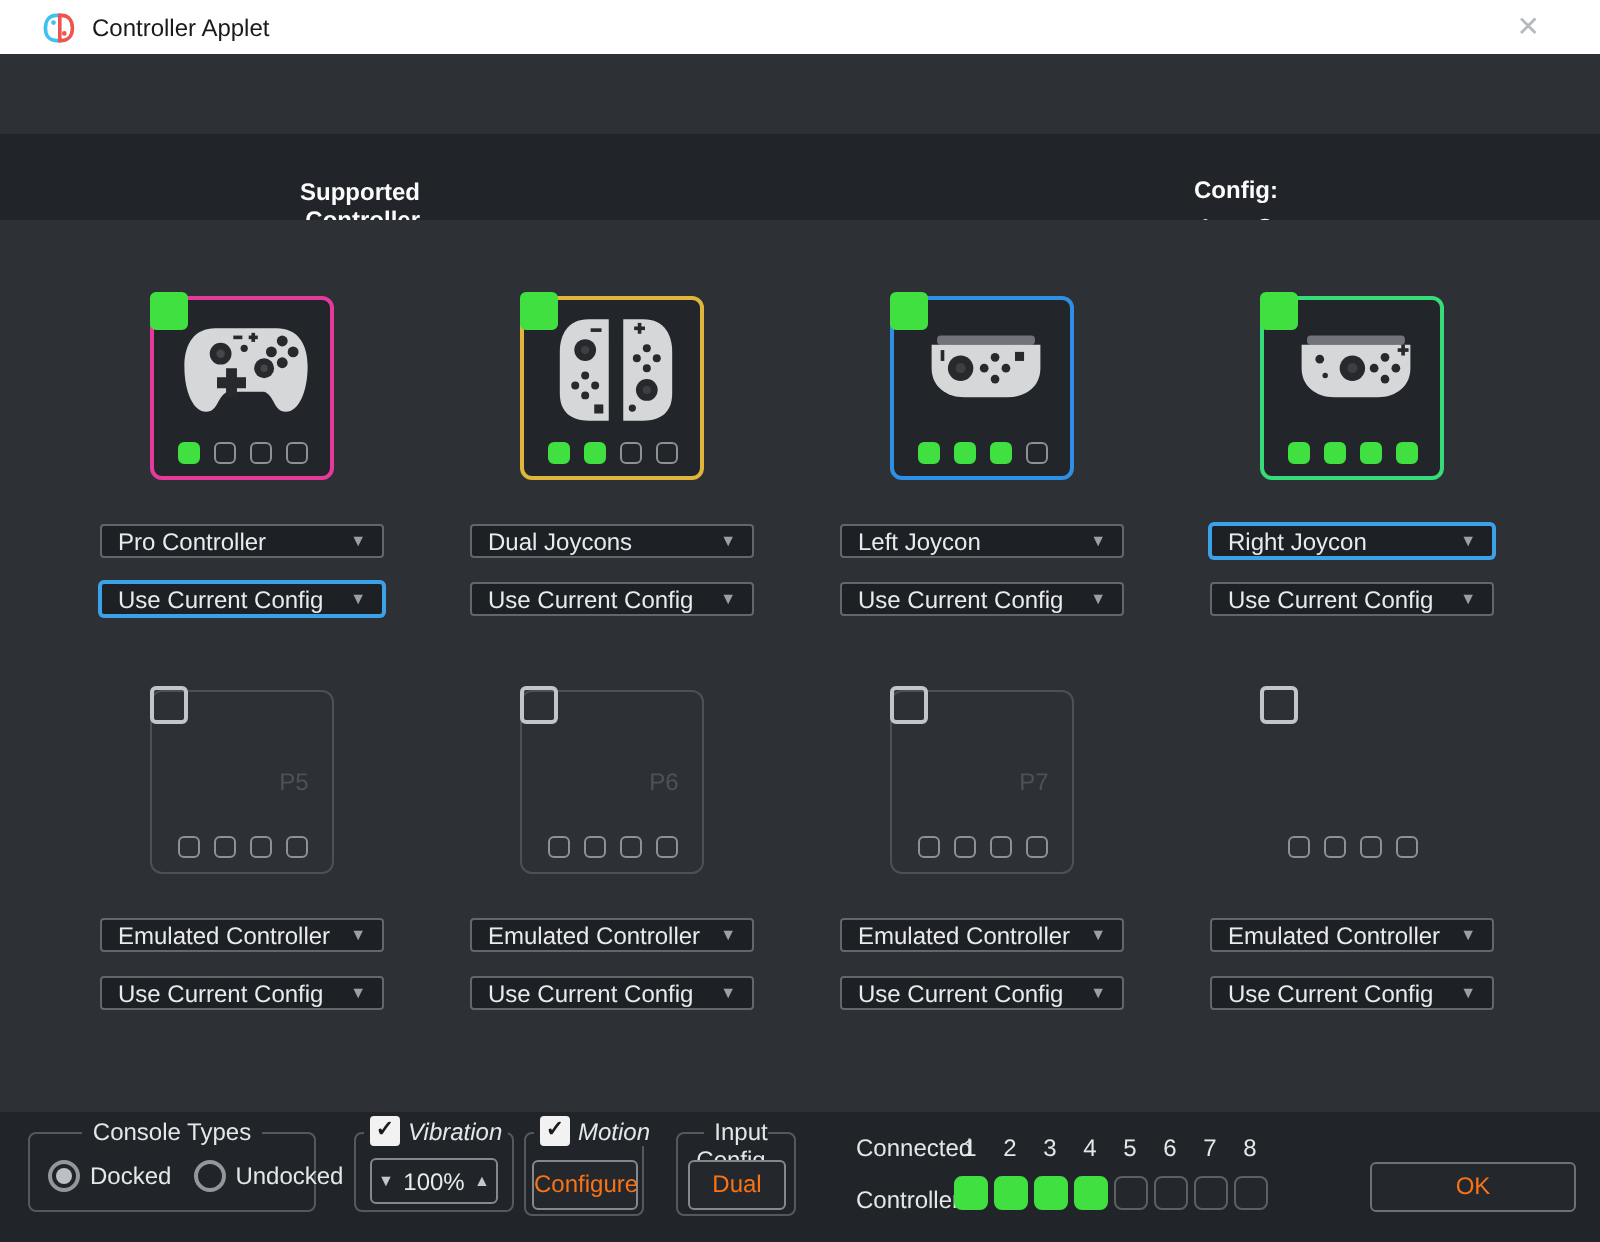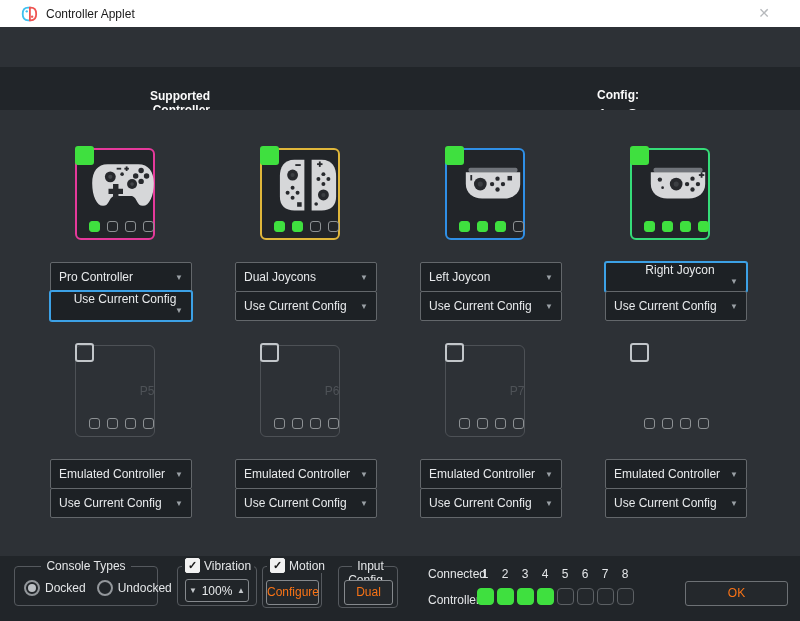--- a/index.html
+++ b/index.html
@@ -19,38 +19,38 @@
   .players-block{position:absolute;left:568px;top:21px;width:100px;text-align:center;color:#fbfbfb;}
   .players-label{font-weight:bold;font-size:12px;}
   .players-range{font-size:18px;margin-top:4px;letter-spacing:1px;}
 
   
   .main{position:absolute;top:110px;left:0;right:0;height:446px;background:#2d3136;}
   .cell{position:absolute;width:142px;height:170px;}
   .c0{left:50px}.c1{left:235px}.c2{left:420px}.c3{left:605px}
   .r0{top:38px}.r1{top:235px}
 
-  .slot{position:absolute;left:25px;top:0;width:80px;height:92px;border:1px solid #4d5156;
+  .slot{position:absolute;left:25px;top:0;width:92px;height:92px;border:1px solid #4d5156;
         border-radius:6px;box-sizing:border-box;}
   .slot.active{border-width:2px;background:#222529;}
   .slot-icon{position:absolute;left:0;top:6px;width:92px;height:58px;}
   .slot-check{position:absolute;left:25px;top:-2px;width:15px;height:15px;border:2px solid #c2c6ca;
               border-radius:3px;background:transparent;z-index:2;box-sizing:content-box;}
   .slot-check.on{background:#3fe03f;border-color:#3fe03f;}
   .leds{position:absolute;left:25px;top:73px;width:92px;display:flex;justify-content:center;gap:7px;}
   .led{width:11px;height:11px;border:1px solid #8d9194;border-radius:3px;box-sizing:border-box;}
   .led.on{background:#3fe03f;border-color:#3fe03f;}
   .p-label{position:absolute;left:25px;top:38px;width:92px;text-align:center;color:#4e5257;font-size:12px;}
 
-  .dd{position:absolute;left:0;width:142px;height:30px;background:#1d2125;border:1px solid #63676b;
+  .dd{position:absolute;left:0;width:142px;height:17px;background:#1d2125;border:1px solid #63676b;
       border-radius:2px;display:flex;align-items:center;box-sizing:border-box;cursor:default;}
   .dd-type{top:114px}.dd-config{top:143px}
   .dd .txt{margin-left:8px;font-size:12px;color:#e8eaec;white-space:nowrap;}
   .dd .arrow{margin-left:auto;margin-right:8px;color:#9aa0a5;font-size:8px;}
-  .dd.focus{border-color:#3ca1e6;box-shadow:0 0 0 1px #3ca1e6;flex-direction:column;}
+  .dd.focus{border-color:#3ca1e6;box-shadow:0 0 0 1px #3ca1e6;}
 
   
   .footer{position:absolute;top:556px;left:0;right:0;height:65px;background:#212529;color:#e4e6e8;}
   .group{position:absolute;border:1px solid #55595e;border-radius:4px;box-sizing:border-box;}
   .group-title{position:absolute;top:-8px;left:0;right:0;text-align:center;font-size:12px;}
   .group-title span{background:#212529;padding:0 5px;}
   .g-console{left:14px;top:10px;width:144px;height:40px;}
   .radio-row{display:flex;align-items:center;margin-top:13px;margin-left:9px;}
   .radio{width:12px;height:12px;border:2px solid #93979b;border-radius:50%;position:relative;flex:none;}
   .radio.sel::after{content:"";position:absolute;inset:2px;background:#bcc0c4;border-radius:50%;}
@@ -58,21 +58,21 @@
 
   .g-vibration{left:177px;top:10px;width:80px;height:40px;}
   .g-motion{left:262px;top:10px;width:60px;height:42px;}
   .g-input{left:338px;top:10px;width:60px;height:42px;}
   .chk-title{position:absolute;top:-9px;left:4px;display:flex;align-items:center;background:#212529;padding:0 3px;}
   .chkbox{width:13px;height:13px;border:1px solid #9a9ea2;border-radius:2px;background:#212529;
           display:inline-flex;align-items:center;justify-content:center;flex:none;}
   .chkbox.checked{background:#f2f2f2;border-color:#f2f2f2;color:#1a1a1a;}
   .chk-glyph{font-size:11px;font-weight:bold;line-height:1;display:none;}
   .chkbox.checked .chk-glyph{display:block;}
-  .chk-label{font-size:12px;margin-left:4px;}
+  .chk-label{font-size:12px;margin-left:4px;font-style:italic;}
 
   .spin{position:absolute;left:7px;top:12px;width:64px;height:23px;border:1px solid #85898d;border-radius:3px;
         display:flex;align-items:center;background:#212529;box-sizing:border-box;}
   .spin-btn{width:14px;text-align:center;color:#c4c8cc;font-size:8px;}
   .spin-val{flex:1;text-align:center;font-size:12px;color:#e8eaec;}
 
   .btn{position:absolute;background:#24282c;border:1px solid #85898d;border-radius:3px;color:#f97316;
        font-size:12px;text-align:center;box-sizing:border-box;cursor:default;}
   .btn-configure{left:3px;top:13px;width:53px;height:25px;line-height:23px;}
   .btn-open{left:5px;top:13px;width:49px;height:25px;line-height:23px;}

